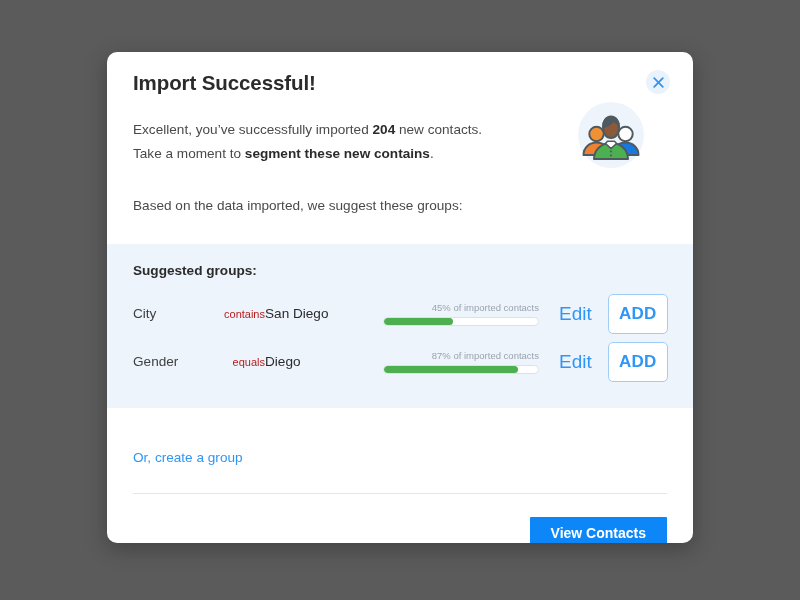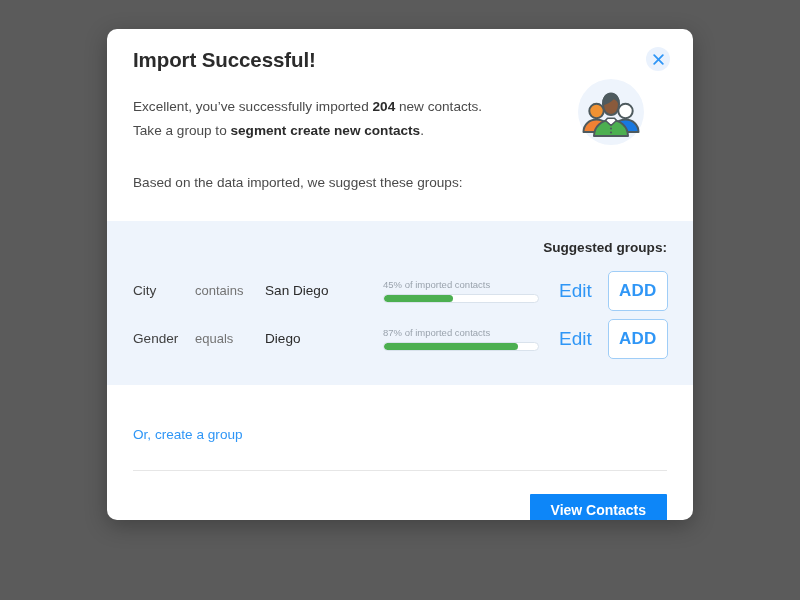--- a/index.html
+++ b/index.html
@@ -17,21 +17,21 @@
 
   .backdrop {
     position: relative;
     width: 800px;
     height: 600px;
   }
 
   .dialog {
     position: absolute;
     left: 107px;
-    top: 29px;
+    top: 52px;
     width: 586px;
     height: 491px;
     background: #ffffff;
     border-radius: 10px;
     box-shadow: 0 6px 22px rgba(0,0,0,0.28);
     overflow: hidden;
     box-sizing: border-box;
   }
 
   
@@ -91,59 +91,60 @@
     margin-top: 26px;
     background: #eef4fc;
     padding: 16px 26px 22px 26px;
   }
   .groups-label {
     font-size: 13.6px;
     font-weight: 700;
     color: #2b2b2b;
     margin: 0 0 8px 0;
     line-height: 22px;
-    text-align: right;
   }
 
   .group-row {
     display: flex;
     align-items: center;
     height: 48px;
   }
   .g-field {
     width: 62px;
     flex: 0 0 62px;
     font-size: 13.6px;
     color: #3f3f3f;
   }
   .g-op {
     width: 70px;
     flex: 0 0 70px;
-    font-size: 13px;
-    color: #737373;
+    font-size: 11px;
+    color: #b91c1c;
+    text-align: right;
   }
   .g-value {
     width: 92px;
     flex: 0 0 92px;
     font-size: 13.6px;
     color: #2b2b2b;
   }
 
   .meter-wrap {
     flex: 1 1 auto;
     padding-left: 26px;
     padding-right: 20px;
     max-width: 216px;
   }
   .meter-label {
     font-size: 9.5px;
     color: #9aa3ad;
     line-height: 13px;
     margin-bottom: 3px;
     white-space: nowrap;
+    text-align: right;
   }
   .meter-track {
     width: 156px;
     height: 9px;
     background: #ffffff;
     border: 1px solid #d9e2ec;
     border-radius: 6px;
     box-sizing: border-box;
     overflow: hidden;
   }
@@ -226,21 +227,21 @@
         <span>
           <svg width="11" height="11" viewBox="0 0 11 11" aria-hidden="true">
             <path d="M1.2 1.2 L9.8 9.8 M9.8 1.2 L1.2 9.8" stroke="#2f96f6" stroke-width="1.8" stroke-linecap="round"></path>
           </svg>
         </span>
       </button>
     </div>
 
     <div class="intro">
       <p><span>Excellent, you’ve successfully imported </span><b>204</b><span> new contacts.</span></p>
-      <p><span>Take a group to </span><b>segment create new contacts</b><span>.</span></p>
+      <p><span>Take a moment to </span><b>segment these new contains</b><span>.</span></p>
       <p class="spaced">Based on the data imported, we suggest these groups:</p>
 
       <div class="illustration">
         <svg width="72" height="72" viewBox="0 0 72 72" aria-hidden="true">
           <circle cx="36" cy="36" r="33" fill="#eef4fc"></circle>
 
           <circle cx="21.5" cy="35" r="7.2" fill="#f09233" stroke="#4e5a5e" stroke-width="2"></circle>
           <path d="M8.5 56 c0-7.5 6-12.5 13-12.5 s13 5 13 12.5 z" fill="#f08133" stroke="#4e5a5e" stroke-width="2" stroke-linejoin="round"></path>
 
           <circle cx="50.5" cy="35" r="7.2" fill="#ffffff" stroke="#4e5a5e" stroke-width="2"></circle>

